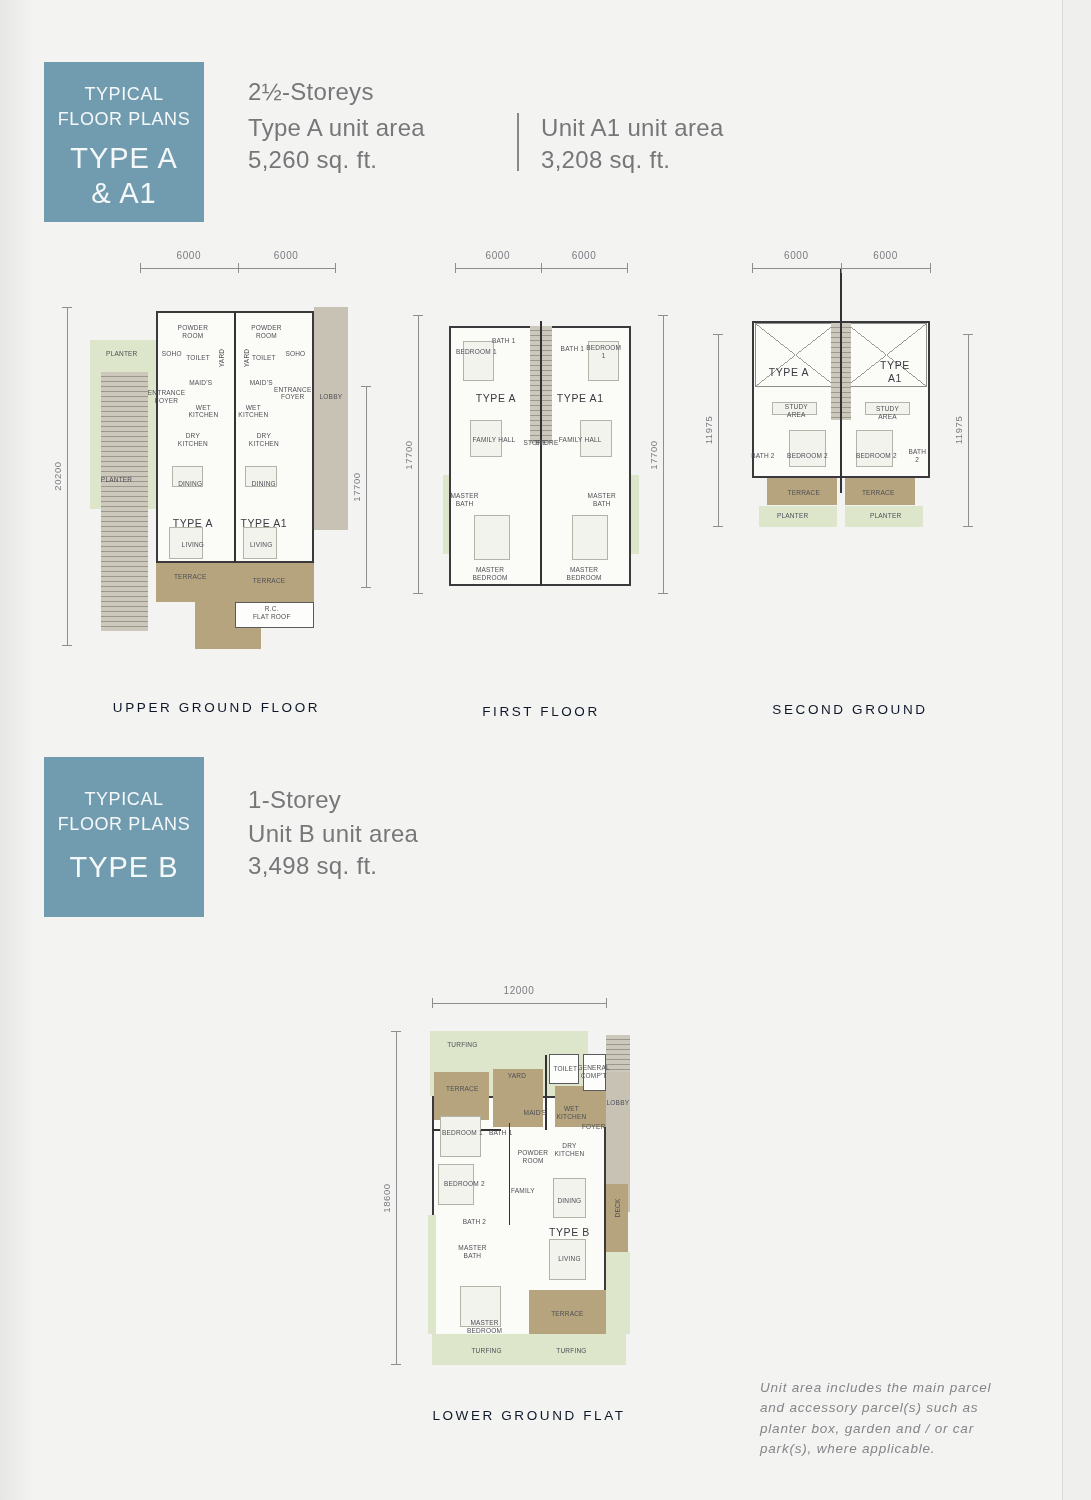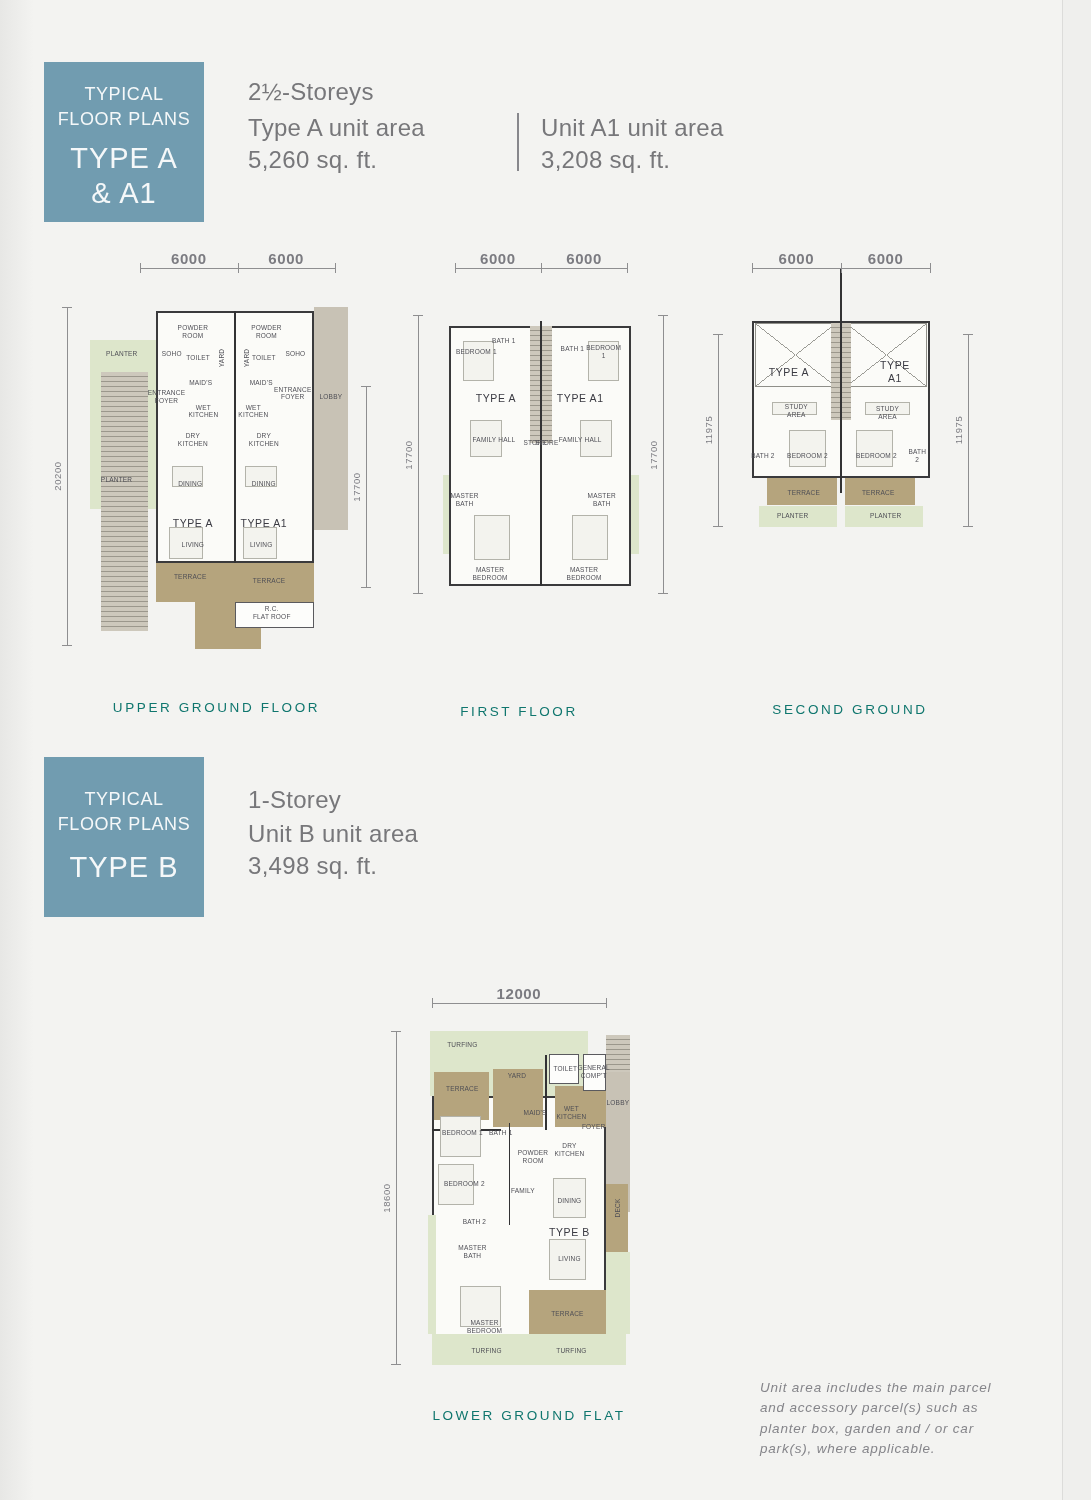--- a/index.html
+++ b/index.html
@@ -12,21 +12,21 @@
   .badge .s{font-size:18px;font-weight:300;letter-spacing:.6px;line-height:25px}
   .badge .b{font-size:29px;font-weight:300;letter-spacing:1px;line-height:35px}
   #badge-a{left:44px;top:62px;padding-top:20px}
   #badge-b{left:44px;top:757px;padding-top:30px}
   #badge-b .b{margin-top:13px}
 
   .h-storeys{position:absolute;font-size:24px;font-weight:300;color:#77777a;letter-spacing:.3px}
   .h-unit{position:absolute;font-size:24px;font-weight:300;color:#77777a;line-height:32px;letter-spacing:.3px}
   .h-div{position:absolute;width:2px;background:#87878c}
 
-  .floor-label{position:absolute;text-align:center;font-size:13.5px;letter-spacing:2.6px;color:#0f766e;font-weight:300;white-space:nowrap}
+  .floor-label{position:absolute;text-align:center;font-size:13.5px;letter-spacing:2.6px;color:#0f172a;font-weight:300;white-space:nowrap}
   .note{position:absolute;left:760px;top:1378px;width:234px;font-size:13.5px;font-style:italic;color:#85858a;line-height:1.5;letter-spacing:.8px}
 
   .plan{position:absolute}
   .zone{position:absolute}
   .tan{background:#b5a47d}
   .green{background:#dde6cb}
   .grayz{background:#c8c2b5}
   .body{background:#fbfbf8;border:2px solid #3a3a3c}
   .room{background:#fdfdfb;border:1px solid #5a5a5e}
   .wall{background:#323234}
@@ -36,21 +36,21 @@
     linear-gradient(to bottom right,transparent 49.6%,#9a9a94 49.6%,#9a9a94 50.4%,transparent 50.4%)}
   .hint{border:1px solid #b3b3aa;background:#f3f3ee}
 
   .plan-label{position:absolute;transform:translate(-50%,-50%);font-size:6.5px;line-height:1.2;color:#4e4e55;text-align:center;white-space:pre-line;letter-spacing:.2px}
   .plan-label.big{font-size:10.5px;letter-spacing:.6px;color:#3a3a42}
   .plan-label.rot{writing-mode:vertical-rl;transform:translate(-50%,-50%) rotate(180deg)}
 
   .hdim{position:absolute;height:0}
   .hdim .line{position:absolute;left:0;right:0;top:0;border-top:1px solid #8e8e90}
   .hdim .tick{position:absolute;top:-5px;width:1px;height:10px;background:#8e8e90}
-  .hdim .dlabel{position:absolute;top:-18px;transform:translateX(-50%);font-size:15px;color:#7b7b81;letter-spacing:.6px;font-weight:700;white-space:nowrap}
+  .hdim .dlabel{position:absolute;top:-18px;transform:translateX(-50%);font-size:10px;color:#7b7b81;letter-spacing:.6px;font-weight:400;white-space:nowrap}
   .vdim{position:absolute;width:0}
   .vdim .line{position:absolute;top:0;bottom:0;left:0;border-left:1px solid #8e8e90}
   .vdim .tick{position:absolute;left:-5px;height:1px;width:10px;background:#8e8e90}
   .vdim .dlabel{position:absolute;left:-15px;top:50%;transform:translateY(-50%) rotate(180deg);writing-mode:vertical-rl;font-size:9.5px;color:#7b7b81;letter-spacing:.6px;font-weight:300;white-space:nowrap}
 </style>
 </head>
 <body>
 
 <div class="edge-left"></div>
 <div class="edge-right"></div>
@@ -238,21 +238,21 @@
     </div>
     <div class="vdim" style="left: 220px; top: 10%; height: 90%;">
       <div class="line"></div>
       <div class="tick" style="top:0"></div>
       <div class="tick" style="bottom:0"></div>
       <div class="dlabel">11975</div>
     </div>
   </div>
 
 <div class="floor-label" style="left:85px;top:700px;width:263px">UPPER GROUND FLOOR</div>
-<div class="floor-label" style="left:421px;top:704px;width:196px">FIRST FLOOR</div>
+<div class="floor-label" style="left:443px;top:704px;width:196px">FIRST FLOOR</div>
 <div class="floor-label" style="left:755px;top:702px;width:190px">SECOND GROUND</div>
 
 <div class="badge" id="badge-b">
   <div class="s">TYPICAL</div>
   <div class="s">FLOOR PLANS</div>
   <div class="b">TYPE B</div>
 </div>
 <div class="h-storeys" style="left:248px;top:786px">1-Storey</div>
 <div class="h-unit" style="left:248px;top:818px">
   <div>Unit B unit area</div>

